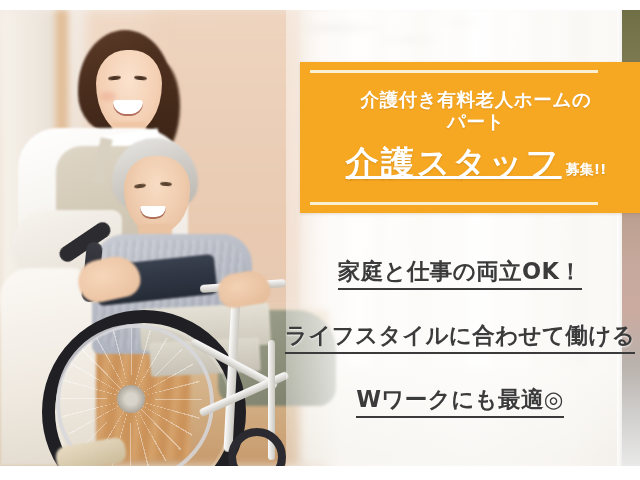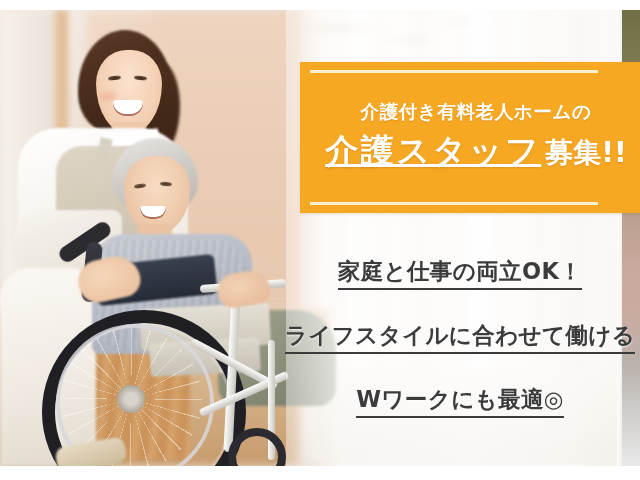--- a/index.html
+++ b/index.html
@@ -336,21 +336,21 @@
   }
   .b-line3{
     margin-top:6px;
     display:flex; align-items:baseline; justify-content:center;
     text-shadow:0 1px 2px rgba(150,95,10,.30);
   }
   .b-big{
     font-size:33px; font-weight:bold; letter-spacing:2.5px;text-decoration:underline;
   }
   .b-small{
-    font-size:28px; font-weight:bold; letter-spacing:0px; margin-left:4px;text-align:right;
+    font-size:14px; font-weight:bold; letter-spacing:0px; margin-left:4px;text-align:right;
   }
 
   
   .bullets{
     position:absolute; left:290px; top:256px; width:340px;
     display:flex; flex-direction:column; align-items:center;
   }
   .bl{
     color:#3b3b3b;
     font-size:22.5px;
@@ -433,20 +433,21 @@
   </div>
 
   <div class="band-top"></div>
   <div class="band-bottom"></div>
 
   <div class="banner">
     <div class="rule top"></div>
     <div class="rule bottom"></div>
     <div class="banner-inner">
       <div class="b-line1">介護付き有料老人ホームの</div>
+      <div class="b-line2">パート</div>
       <div class="b-line3">
         <span class="b-big">介護スタッフ</span>
         <span class="b-small">募集!!</span>
       </div>
     </div>
   </div>
 
   <div class="bullets">
     <div class="bl b2">家庭と仕事の両立OK！</div>
     <div class="bl b1">ライフスタイルに合わせて働ける</div>

